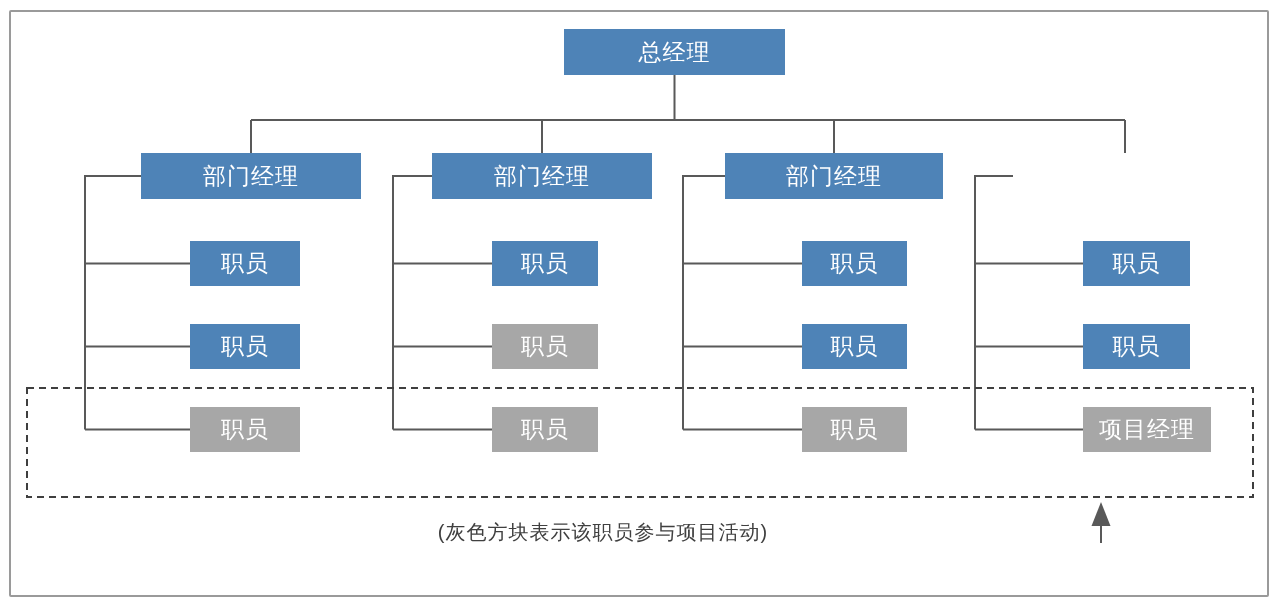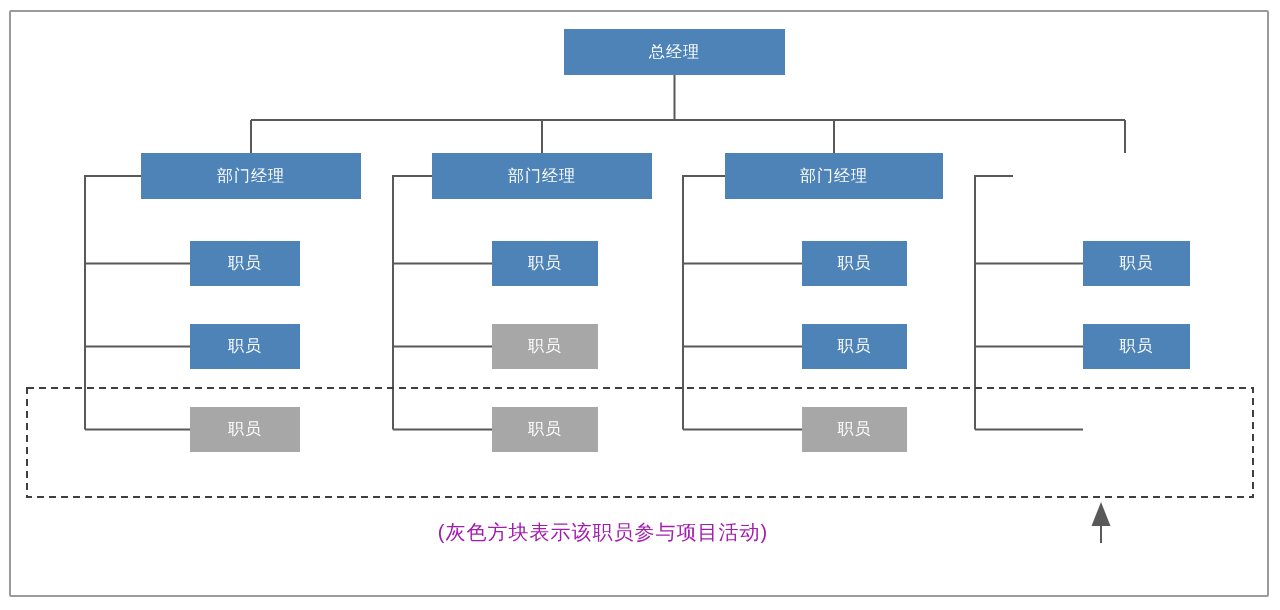--- a/index.html
+++ b/index.html
@@ -10,27 +10,27 @@
   .frame{
     position:absolute;left:9px;top:10px;width:1260px;height:587px;
     border:2px solid #9a9a9a;border-radius:2px;box-sizing:border-box;
   }
   svg.lines{position:absolute;left:0;top:0;width:1280px;height:610px;}
   .conn{stroke:var(--line,#595959);stroke-width:2;fill:none;}
   .dashrect{stroke:var(--dash,#3f3f3f);stroke-width:2;fill:none;}
   .arrowhead{fill:var(--line,#595959);}
   .node{
     position:absolute;display:flex;align-items:center;justify-content:center;
-    color:#fff;font-size:16px;letter-spacing:1px;box-sizing:border-box;
+    color:#fff;font-size:23px;letter-spacing:1px;box-sizing:border-box;
     background:var(--blue,#4E83B7);
   }
   .node.gray{background:var(--gray,#A7A7A7);}
   .caption{
     position:absolute;left:303px;top:519px;width:600px;text-align:center;
-    font-size:20px;color:#a21caf;letter-spacing:1px;
+    font-size:20px;color:#404040;letter-spacing:1px;
   }
   .arrow-label{
     position:absolute;left:1010px;top:545px;width:182px;text-align:center;
     font-size:22px;color:#111;font-weight:600;letter-spacing:1px;
   }
 </style>
 </head>
 <body>
 
 <div class="canvas" style="--blue: #4E83B7; --gray: #A7A7A7; --line: #595959; --dash: #3F3F3F;">
@@ -68,17 +68,18 @@
   <div class="node" style="left:492px;top:241px;width:106px;height:45px">职员</div>
   <div class="node gray" style="left:492px;top:324px;width:106px;height:45px">职员</div>
   <div class="node gray" style="left:492px;top:407px;width:106px;height:45px">职员</div>
 
   <div class="node" style="left:802px;top:241px;width:105px;height:45px">职员</div>
   <div class="node" style="left:802px;top:324px;width:105px;height:45px">职员</div>
   <div class="node gray" style="left:802px;top:407px;width:105px;height:45px">职员</div>
 
   <div class="node" style="left:1083px;top:241px;width:107px;height:45px">职员</div>
   <div class="node" style="left:1083px;top:324px;width:107px;height:45px">职员</div>
+  <div class="node gray" style="left:1083px;top:407px;width:128px;height:45px">项目经理</div>
 
   <div class="caption">(灰色方块表示该职员参与项目活动)</div>
 
 
 </div>
 
 </body></html>

